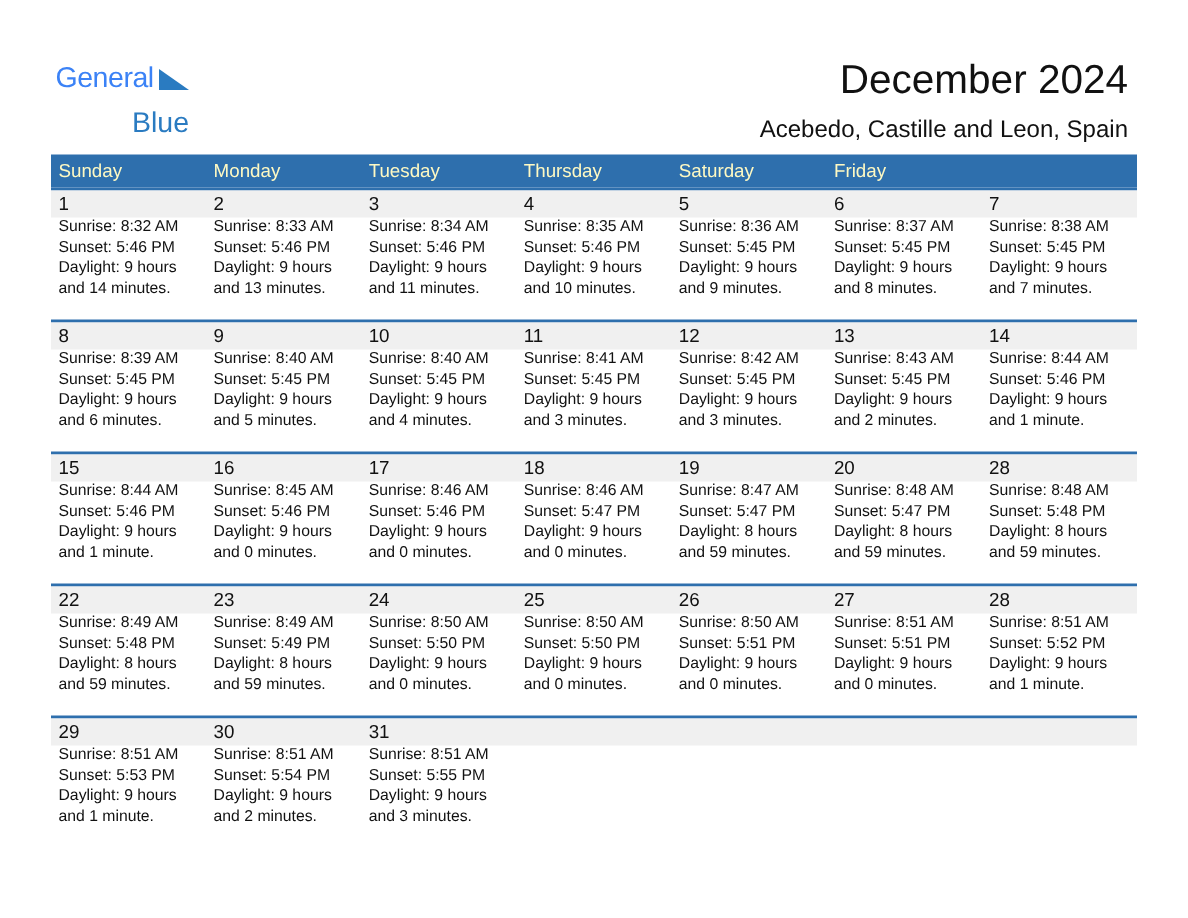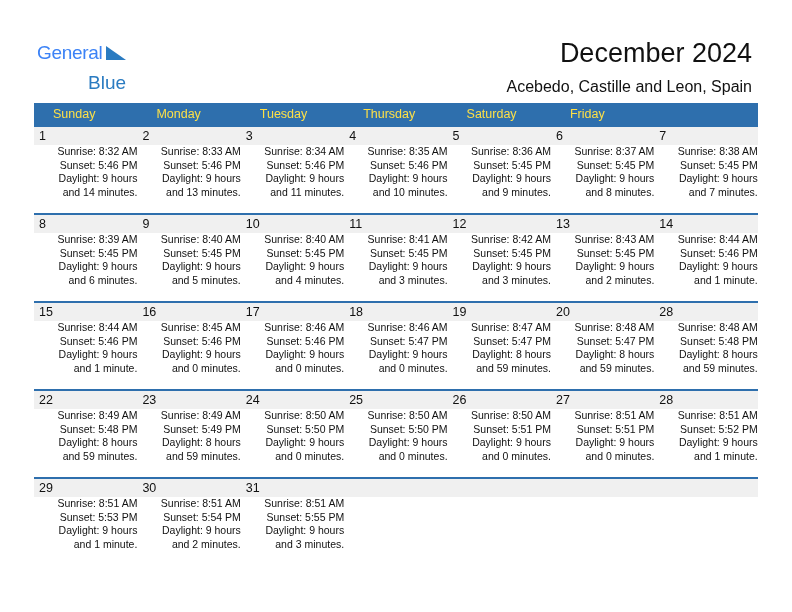--- a/index.html
+++ b/index.html
@@ -7,26 +7,26 @@
          font-family: "Liberation Sans", sans-serif; color: #111; }
   .logo { position: absolute; left: 37px; top: 42px; width: 100px; height: 40px; }
   .logo .general { position: absolute; left: 0; top: 0; font-size: 19px; color: #3b82f6; letter-spacing: -0.3px; }
   .logo .blue { position: absolute; left: 51px; top: 30px; font-size: 19px; color: #2a7bc1; }
   .logo .tri { position: absolute; left: 69px; top: 4px; width: 0; height: 0;
                border-left: 20px solid transparent; border-bottom: 14px solid #2a7bc1; transform: scaleX(-1); }
   .title { position: absolute; right: 40px; top: 38px; font-size: 27px; color: #111; }
   .subtitle { position: absolute; right: 40px; top: 78px; font-size: 16px; color: #111; }
   .cal { position: absolute; left: 34px; top: 103px; width: 724px; }
   .head { display: flex; background: #2e6fad; height: 22px; }
-  .head div { width: 103.4px; color: #fde047; font-size: 12.5px; line-height: 22px; padding-left: 19px; box-sizing: border-box; }
+  .head div { width: 103.4px; color: #fef9c3; font-size: 12.5px; line-height: 22px; padding-left: 5px; box-sizing: border-box; }
   .week { border-top: 2px solid #2e6fad; height: 88px; box-sizing: border-box; }
   .week .nums { display: flex; background: #f0f0f0; height: 18px; }
   .week .nums div { width: 103.4px; font-size: 12.5px; line-height: 18px; padding-left: 5px; box-sizing: border-box; }
   .week .info { display: flex; }
-  .week .info .cell { width: 103.4px; padding-left: 5px; box-sizing: border-box; font-size: 10.5px; line-height: 13.6px; color: #111; text-align: right; }
+  .week .info .cell { width: 103.4px; padding-left: 5px; box-sizing: border-box; font-size: 10.5px; line-height: 13.6px; color: #111; }
   .week .info .cell div { white-space: nowrap; }
 </style>
 </head>
 <body>
 
 <div class="logo">
   <span class="general">General</span>
   <span class="tri"></span>
   <span class="blue">Blue</span>
 </div>

